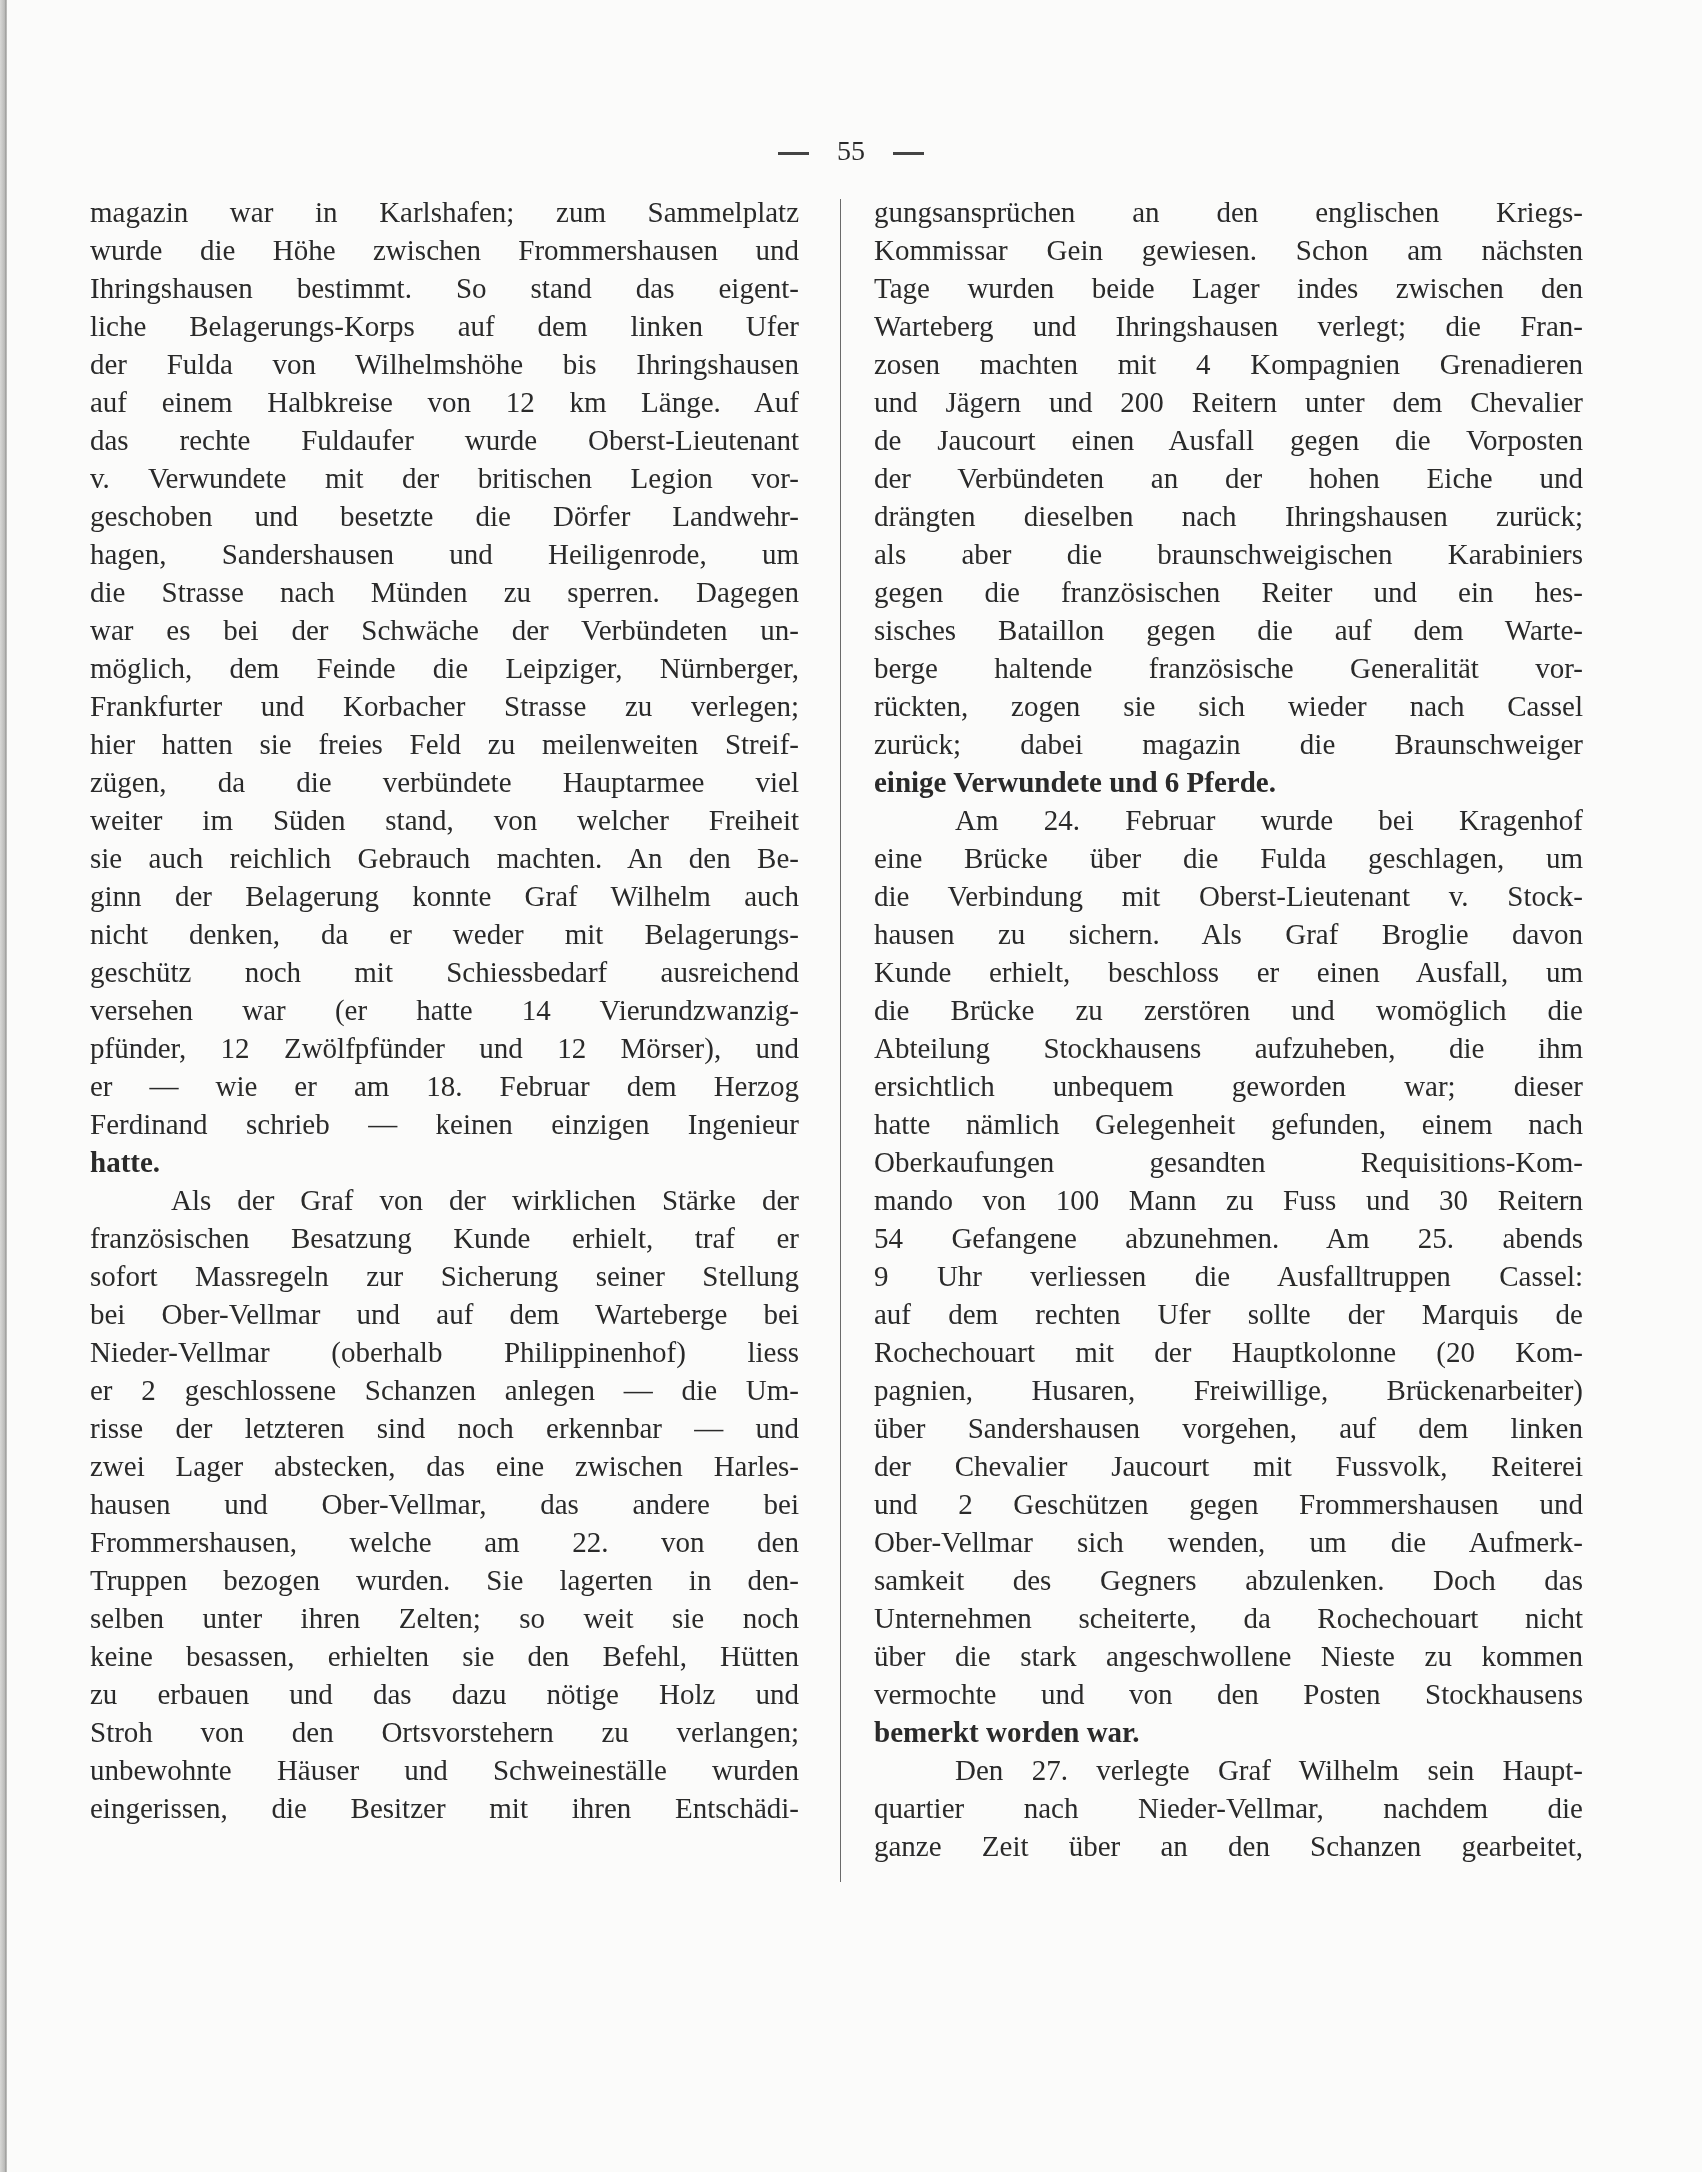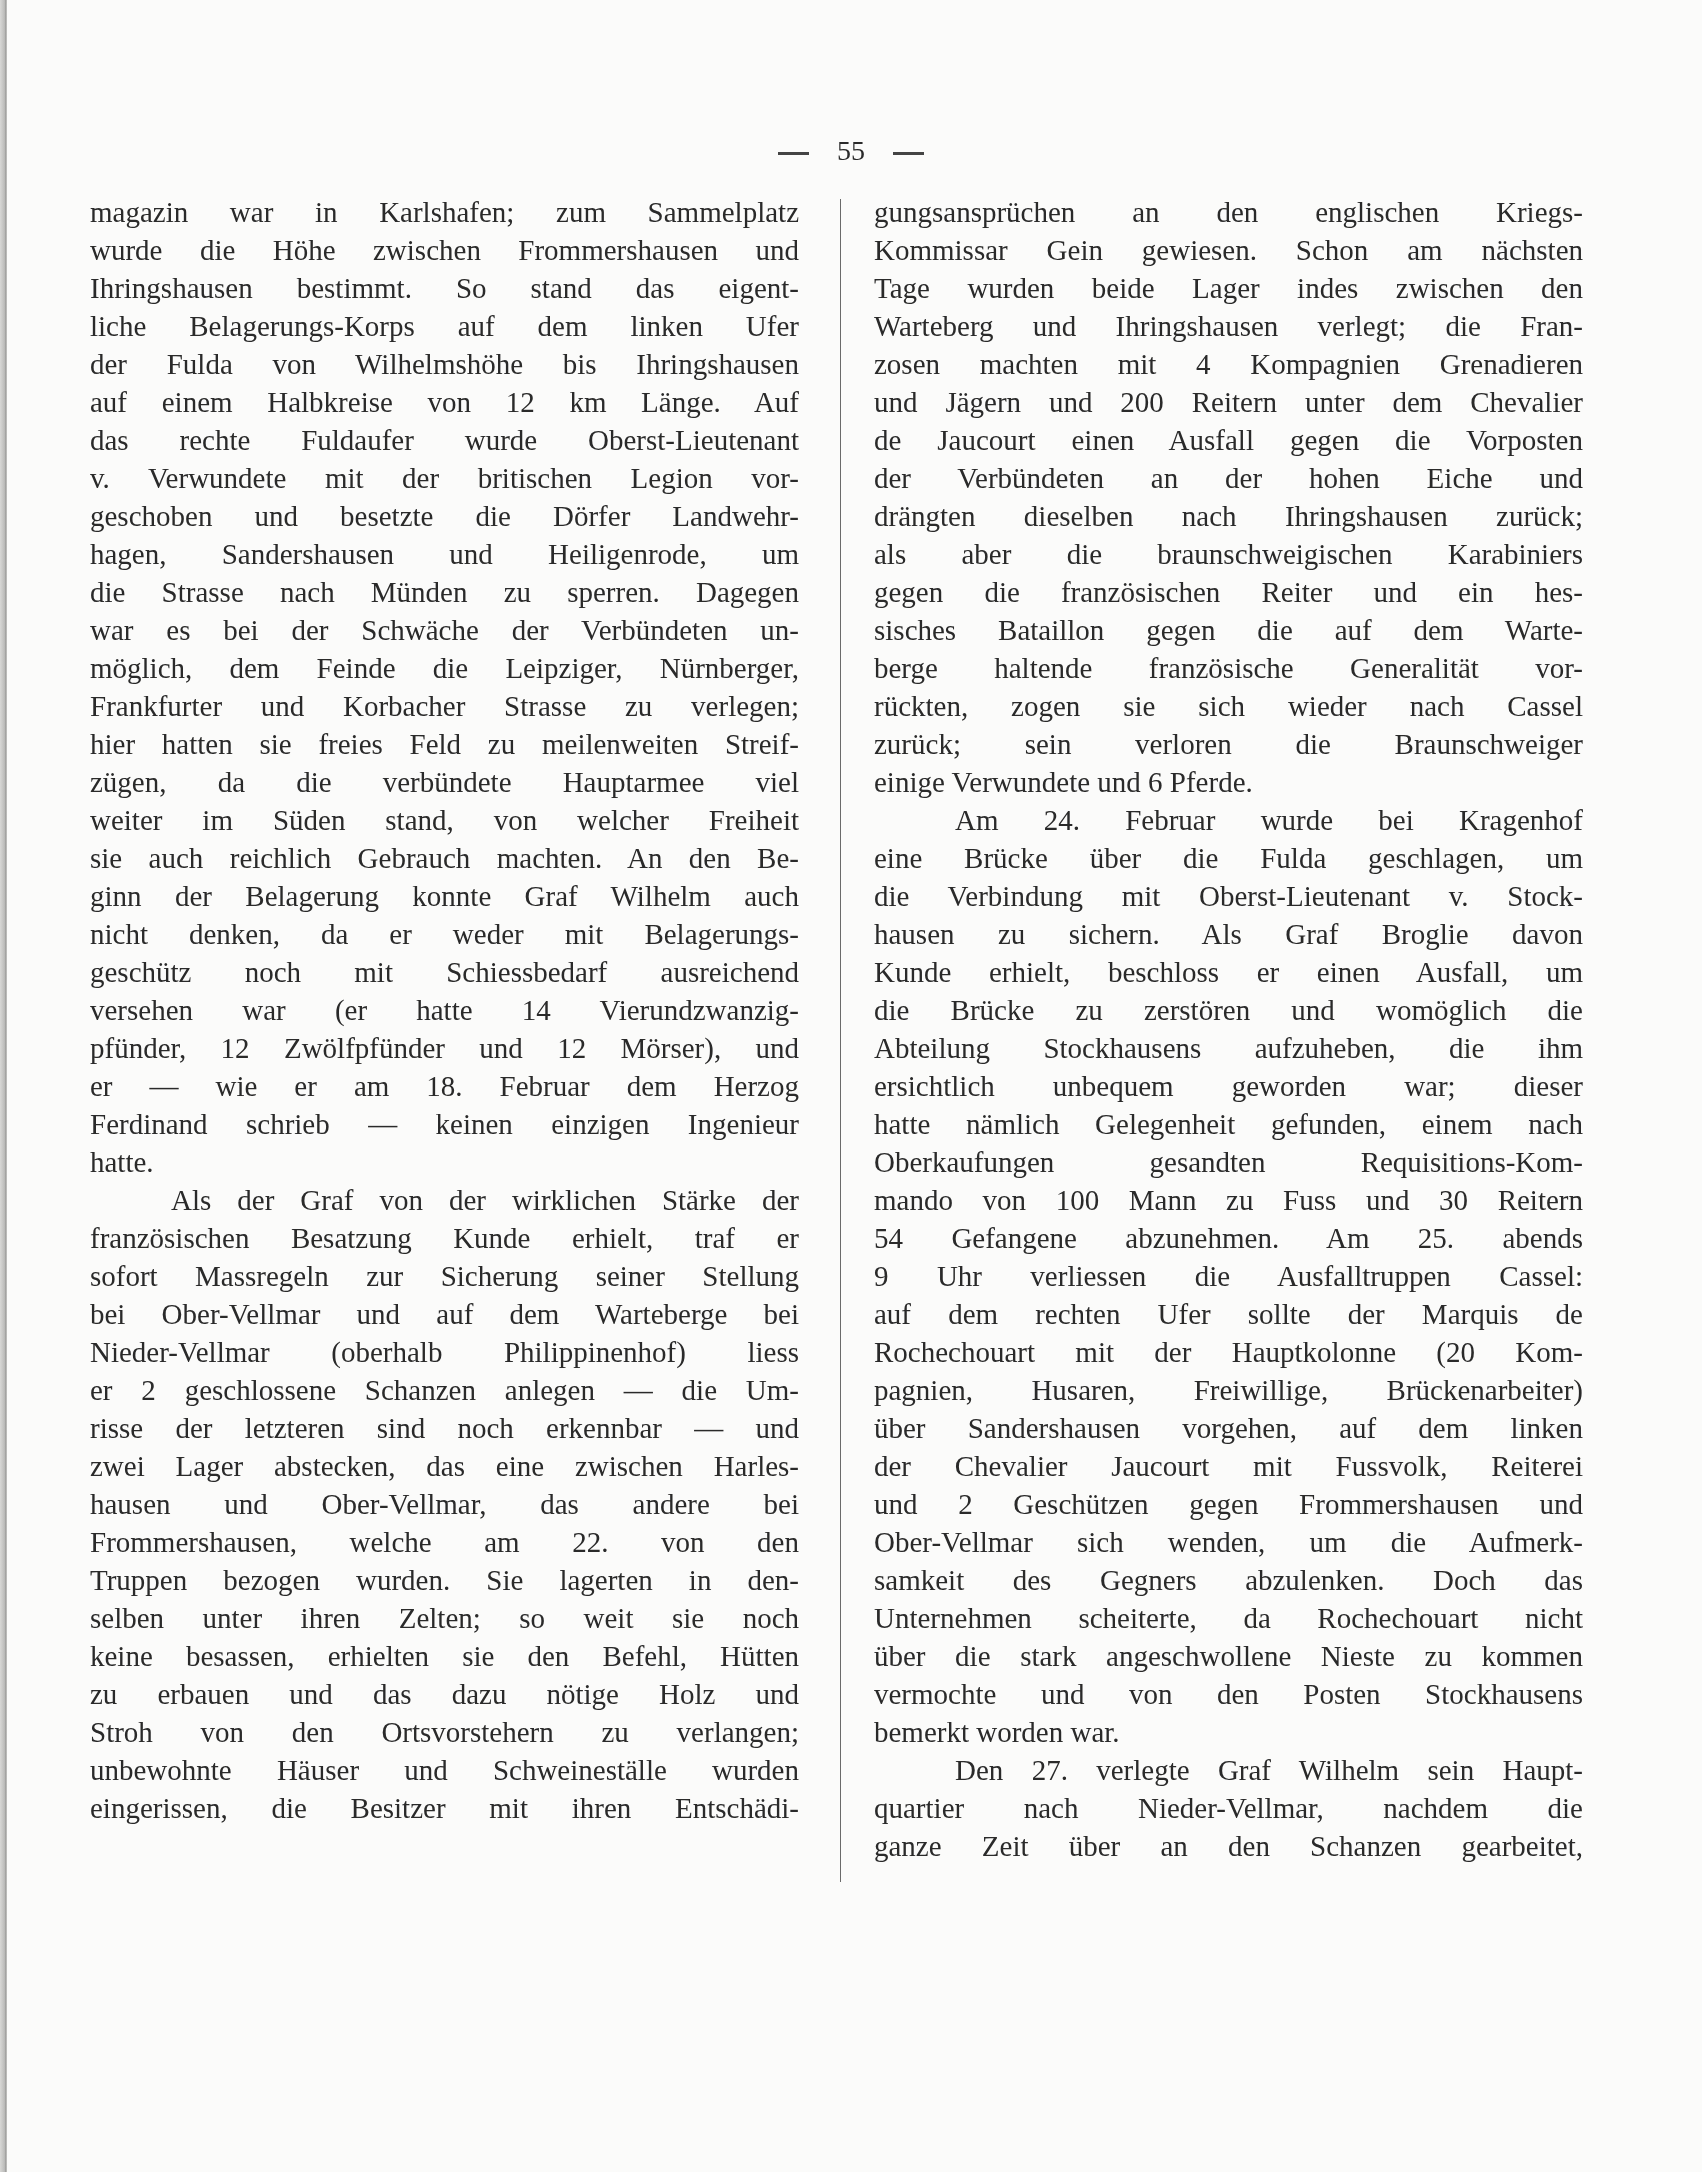--- a/index.html
+++ b/index.html
@@ -24,21 +24,21 @@
     position: absolute; top: 193px;
     font-size: 29px; line-height: 38px;
     text-align: justify;
   }
   .col-left { left: 90px; width: 709px; }
   .col-right { left: 855px; width: 709px; margin-left: 19px; }
   .line {
     display: block; height: 38px; white-space: nowrap;
     text-align: justify; text-align-last: justify;
   }
-  .line.last { text-align-last: left; }
+  .line.last { text-align-last: left; font-weight: bold; }
   .line.indent { padding-left: 81px; }
   .divider {
     position: absolute; left: 840px; top: 199px; width: 0.7px; height: 1683px;
     background: #6a6a6a;
   }
 </style>
 </head>
 <body>
 
 <div class="binding-edge"></div>
@@ -101,21 +101,21 @@
     <span class="line">zosen machten mit 4 Kompagnien Grenadieren</span>
     <span class="line">und Jägern und 200 Reitern unter dem Chevalier</span>
     <span class="line">de Jaucourt einen Ausfall gegen die Vorposten</span>
     <span class="line">der Verbündeten an der hohen Eiche und</span>
     <span class="line">drängten dieselben nach Ihringshausen zurück;</span>
     <span class="line">als aber die braunschweigischen Karabiniers</span>
     <span class="line">gegen die französischen Reiter und ein hes-</span>
     <span class="line">sisches Bataillon gegen die auf dem Warte-</span>
     <span class="line">berge haltende französische Generalität vor-</span>
     <span class="line">rückten, zogen sie sich wieder nach Cassel</span>
-    <span class="line">zurück; sein verloren die Braunschweiger</span>
+    <span class="line">zurück; dabei magazin die Braunschweiger</span>
     <span class="line last">einige Verwundete und 6 Pferde.</span>
     <span class="line indent">Am 24. Februar wurde bei Kragenhof</span>
     <span class="line">eine Brücke über die Fulda geschlagen, um</span>
     <span class="line">die Verbindung mit Oberst-Lieutenant v. Stock-</span>
     <span class="line">hausen zu sichern. Als Graf Broglie davon</span>
     <span class="line">Kunde erhielt, beschloss er einen Ausfall, um</span>
     <span class="line">die Brücke zu zerstören und womöglich die</span>
     <span class="line">Abteilung Stockhausens aufzuheben, die ihm</span>
     <span class="line">ersichtlich unbequem geworden war; dieser</span>
     <span class="line">hatte nämlich Gelegenheit gefunden, einem nach</span>

